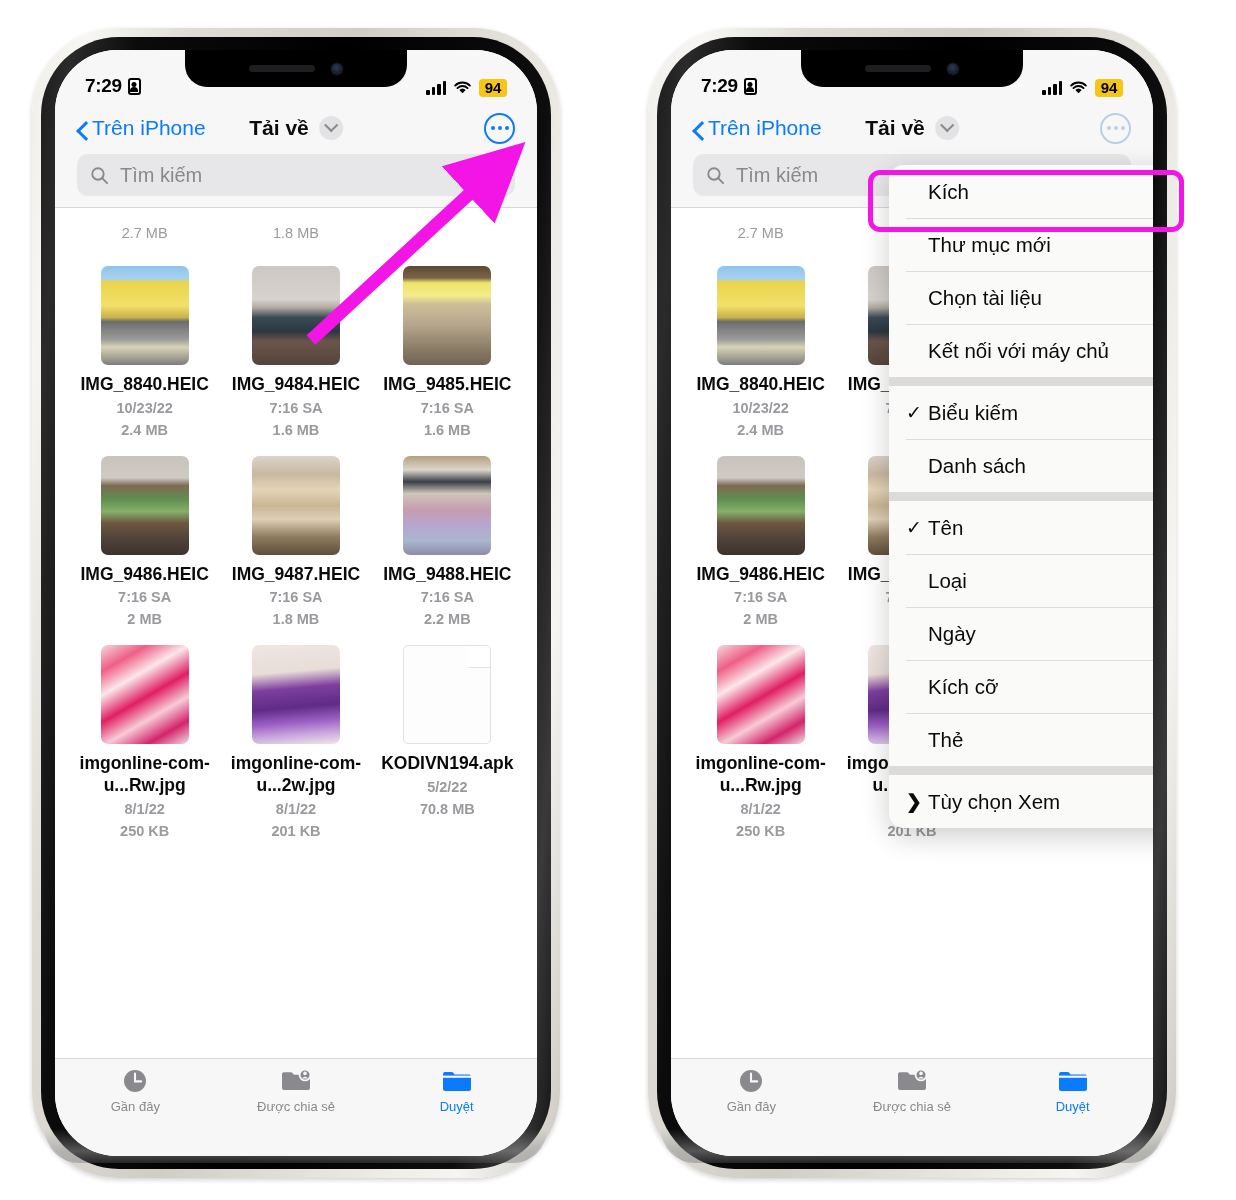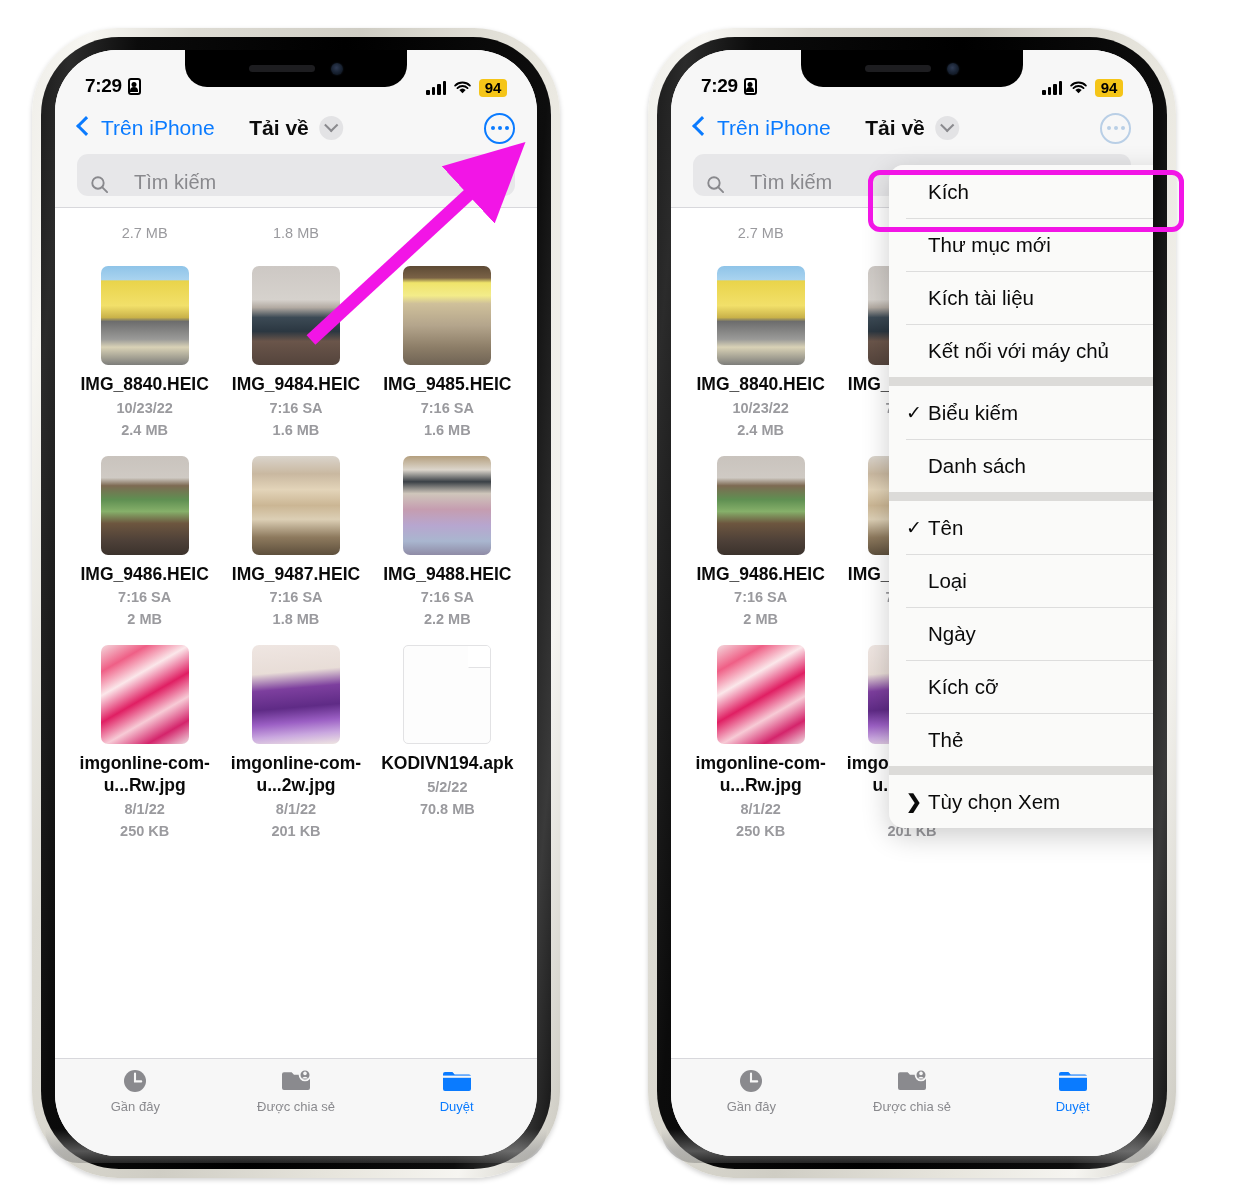--- a/index.html
+++ b/index.html
@@ -158,22 +158,22 @@
     position: relative;
     z-index: 20;
     background: #f7f7f7;
     height: 52px;
     display: flex;
     align-items: center;
     padding: 0 22px;
   }
   .nav-back {
     display: flex;
-    align-items: flex-start;
-    gap: 13px;
+    align-items: flex-end;
+    gap: 4px;
     color: #0a7bff;
     font-size: 21px;
     white-space: nowrap;
   }
   .chev-left {
     width: 11px; height: 19px;
     position: relative;
   }
   .chev-left::before {
     content: "";
@@ -235,22 +235,22 @@
     position: relative;
     z-index: 20;
     background: #f7f7f7;
     padding: 0 22px 11px 22px;
   }
   .searchbar {
     height: 42px;
     border-radius: 11px;
     background: #e7e7e9;
     display: flex;
-    align-items: flex-end;
-    gap: 25px;
+    align-items: center;
+    gap: 11px;
     padding: 2px 13px;
   }
   .searchbar .mag {
     width: 19px; height: 19px;
     flex: 0 0 auto;
   }
   .searchbar span {
     color: #89898d;
     font-size: 20px;
   }
@@ -765,21 +765,21 @@
           <div class="mi">
             <span class="check-mark"></span>
             <span class="mi-label">Kích</span>
           </div>
           <div class="mi">
             <span class="check-mark"></span>
             <span class="mi-label">Thư mục mới</span>
           </div>
           <div class="mi">
             <span class="check-mark"></span>
-            <span class="mi-label">Kích tài liệu</span>
+            <span class="mi-label">Chọn tài liệu</span>
           </div>
           <div class="mi">
             <span class="check-mark"></span>
             <span class="mi-label">Kết nối với máy chủ</span>
           </div>
           <div class="grp-gap"></div>
           <div class="mi">
             <span class="check-mark">✓</span>
             <span class="mi-label">Biểu kiếm</span>
           </div>

